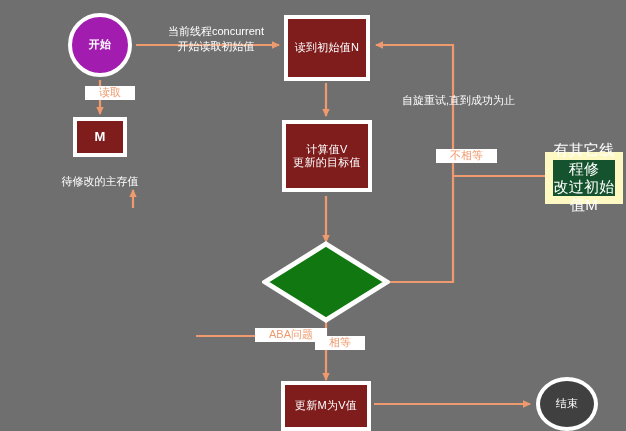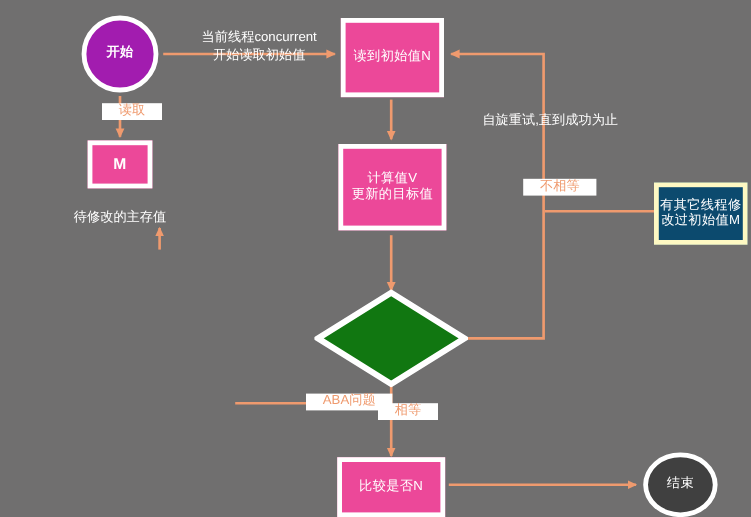--- a/index.html
+++ b/index.html
@@ -23,21 +23,21 @@
     display:flex;
     align-items:center;
     justify-content:center;
     text-align:center;
     color:#ffffff;
     line-height:1.22;
     white-space:pre-line;
     letter-spacing:.3px;
   }
   .rect{
-    background:#ec4899;
+    background:#7f1d1d;
     border:4px solid #ffffff;
     font-size:11px;
   }
   .circle{
     border-radius:50%;
     border:4px solid #ffffff;
     font-size:11px;
   }
   .circle.start{background:#a21caf;font-weight:bold;}
   .circle.end{background:#404040;}
@@ -53,23 +53,23 @@
   }
   .diamond-label{
     position:relative;
     z-index:2;
     color:#fff;
     font-size:11px;
     text-align:center;
     white-space:nowrap;
   }
   .bluebox{
-    background:#0c4a6e;
-    border:4px solid #fef9c3;
-    font-size:11px;
+    background:#14532d;
+    border:8px solid #fef9c3;
+    font-size:15px;
   }
   .dashbox{
     position:absolute;
     box-sizing:border-box;
     border:3px dashed #ffffff;
     color:#ffffff;
     font-size:11px;
     display:flex;
     align-items:center;
     justify-content:center;
@@ -153,21 +153,21 @@
       <polygon points="64,3 125,41 64,79 3,41" fill="#117711" stroke="#ffffff" stroke-width="5"></polygon>
     </svg>
   </div>
 
   <div class="node bluebox" style="left:545px;top:152px;width:78px;height:52px;">
     <span>有其它线程修
 改过初始值M</span>
   </div>
 
   <div class="node rect" style="left:281px;top:381px;width:90px;height:50px;">
-    <span>比较是否N</span>
+    <span>更新M为V值</span>
   </div>
 
   <div class="node circle end" style="left:536px;top:377px;width:62px;height:54px;">
     <span>结束</span>
   </div>
 
 
   <div class="plain-label" style="left:148px;top:10px;width:136px;">
     <span>当前线程concurrent
 开始读取初始值</span>

